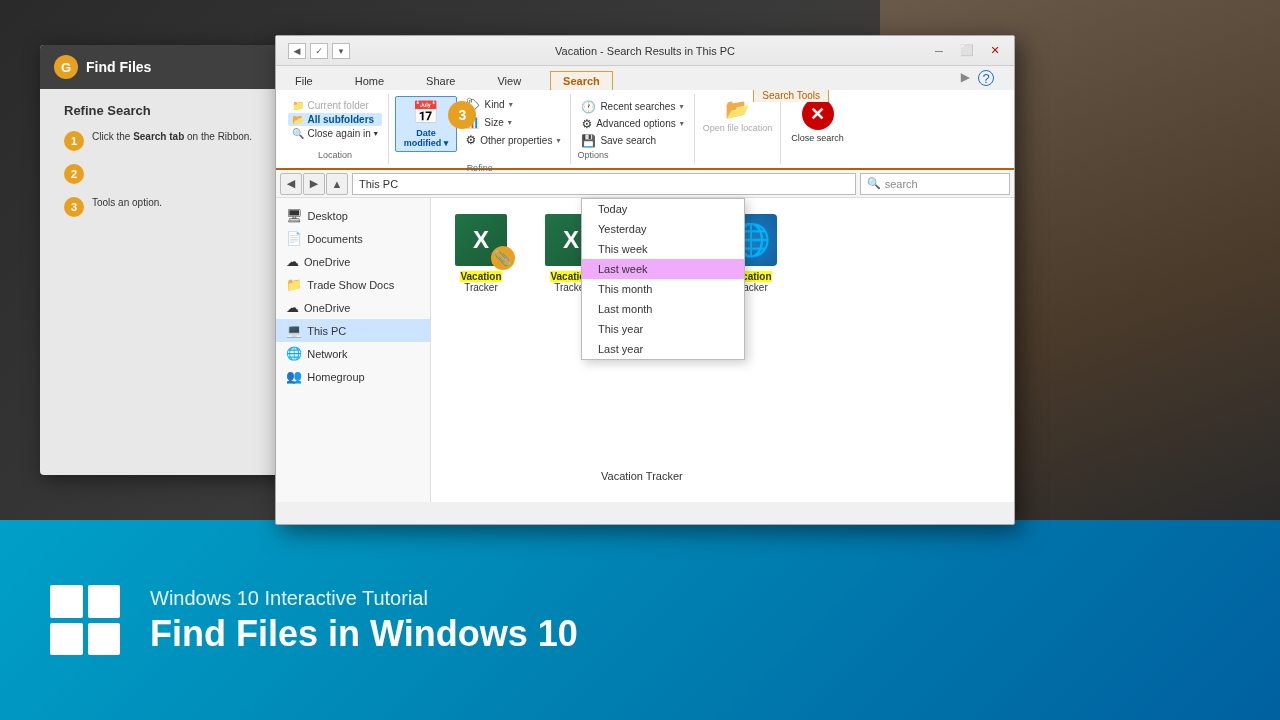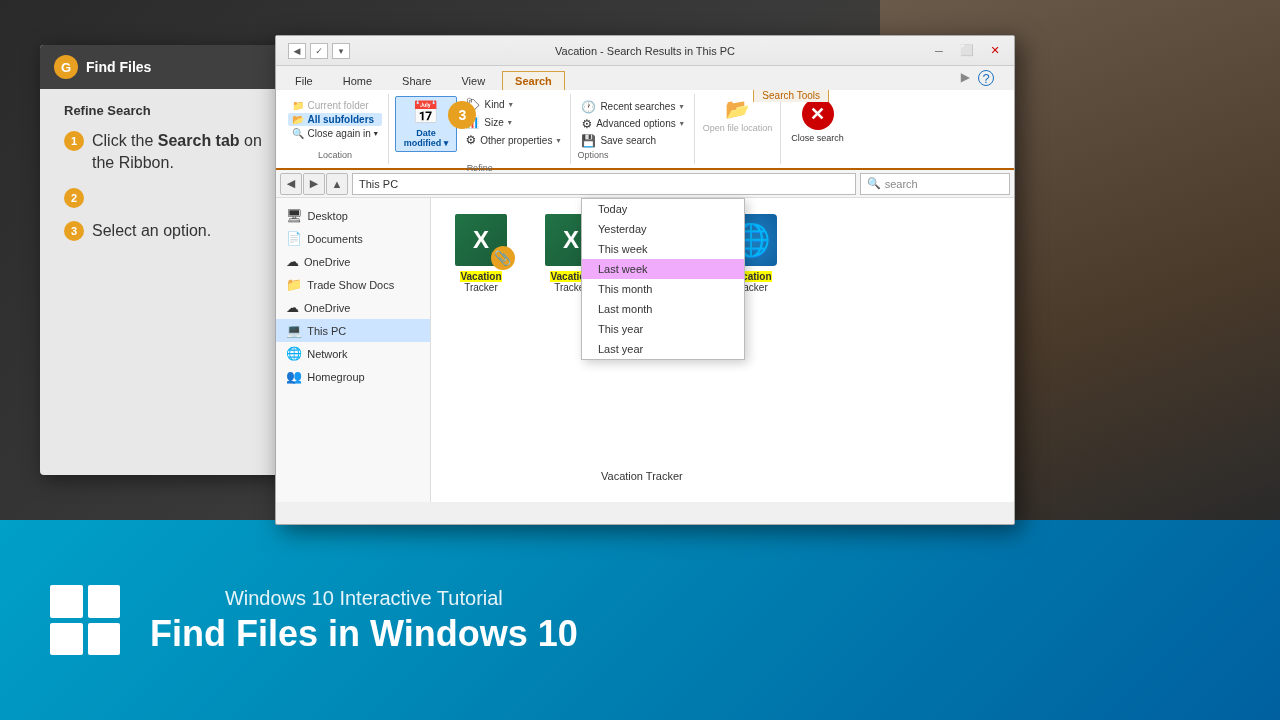--- a/index.html
+++ b/index.html
@@ -81,21 +81,21 @@
       background: #e8a020;
       border-radius: 50%;
       color: white;
       font-size: 11px;
       font-weight: bold;
       display: flex; align-items: center; justify-content: center;
       flex-shrink: 0;
       margin-top: 1px;
     }
     .step-text {
-      font-size: 16px;
+      font-size: 10px;
       color: #333;
       line-height: 1.4;
     }
     .step-text strong {
       font-weight: 700;
     }
 
     
     .explorer-window {
       position: absolute;
@@ -163,21 +163,21 @@
       cursor: pointer;
     }
 
     
     .ribbon-tabs {
       height: 24px;
       background: #f0f0f0;
       display: flex;
       align-items: flex-end;
       padding: 0 6px;
-      gap: 4px;
+      gap: 16px;
     }
     .ribbon-tab {
       padding: 3px 12px;
       font-size: 11px;
       color: #333;
       cursor: pointer;
       border: 1px solid transparent;
       border-bottom: none;
       background: transparent;
     }
@@ -406,21 +406,20 @@
     }
 
     .bottom-text {
       color: white;
     }
     .bottom-subtitle {
       font-size: 20px;
       font-weight: 300;
       opacity: 0.9;
       margin-bottom: 4px;
-      text-align: center;
     }
     .bottom-title {
       font-size: 36px;
       font-weight: 700;
       line-height: 1.1;
     }
 
     
     .location-group {
       display: flex;
@@ -538,21 +537,21 @@
     <div class="refine-title">Refine Search</div>
     <div class="step">
       <div class="step-num">1</div>
       <div class="step-text">Click the <strong>Search tab</strong> on the Ribbon.</div>
     </div>
     <div class="step">
       <div class="step-num">2</div>
     </div>
     <div class="step">
       <div class="step-num">3</div>
-      <div class="step-text">Select an option.</div>
+      <div class="step-text">Tools an option.</div>
     </div>
   </div>
 </div>
 
 <div class="explorer-window">
 
   <div class="search-tools-label">Search Tools</div>
 
   <div class="title-bar">
     <div class="quick-toolbar" style="position:absolute;left:6px;top:50%;transform:translateY(-50%);background:transparent;border:none;">

